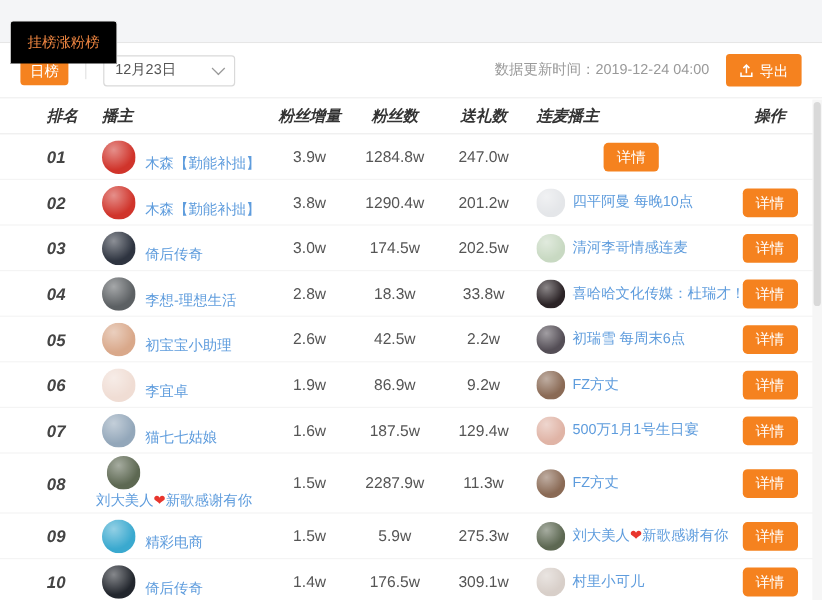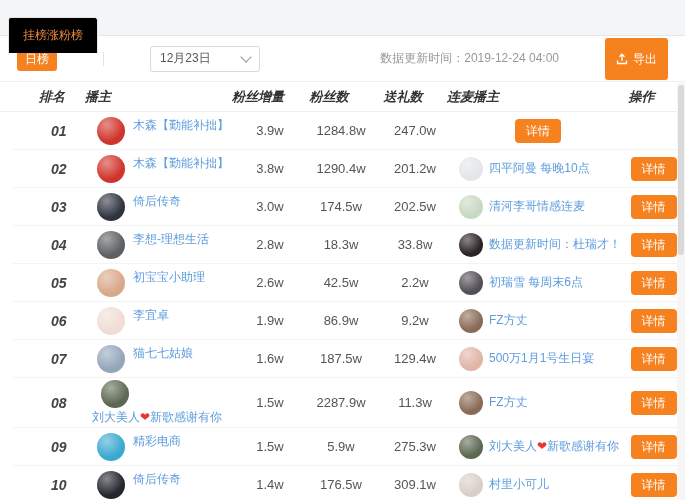--- a/index.html
+++ b/index.html
@@ -9,50 +9,50 @@
 
   
   .tabbar{height:36px;background:#f4f5f7;border-bottom:1px solid #e6e6e6;
           display:flex;align-items:flex-end;padding-left:8px;box-sizing:border-box;}
   .tab{background:#000000;color:#ee8540;font-size:12px;padding:9px 14px 9px;
        border:1px solid #e6e6e6;border-bottom:none;border-radius:3px 3px 0 0;
        position:relative;top:18px;cursor:pointer;white-space:nowrap;}
 
   
   .toolbar{display:flex;align-items:center;height:46px;padding:0 17px;
-           border-bottom:1px solid #efefef;box-sizing:border-box;background:#fff;gap:32px;}
+           border-bottom:1px solid #efefef;box-sizing:border-box;background:#fff;}
   .btn{background:#f5821f;color:#fff;border:none;border-radius:3px;font-size:12px;
        cursor:pointer;font-family:inherit;line-height:1;}
   .btn.daily{width:40px;height:25px;}
   .vdiv{width:1px;height:14px;background:#e3e3e3;margin:0 14px;}
   .select{width:110px;height:26px;border:1px solid #d9d9d9;border-radius:3px;
           display:flex;align-items:center;justify-content:space-between;
           padding:0 9px;font-size:12px;color:#555;cursor:pointer;
           box-sizing:border-box;background:#fff;}
   .chev{width:7px;height:7px;border-right:1.5px solid #999;border-bottom:1.5px solid #999;
         transform:rotate(45deg);margin-top:-3px;}
   .spacer{flex:1;}
   .update{font-size:12px;color:#999;margin-right:14px;white-space:nowrap;}
-  .btn.export{height:42px;padding:0 11px;display:inline-flex;align-items:center;gap:5px;}
+  .btn.export{height:27px;padding:0 11px;display:inline-flex;align-items:center;gap:5px;}
   .btn.export svg{display:block;}
 
   
   .thead,.trow{display:grid;
     grid-template-columns:58px 152px 66px 76px 72px 174px 57px;
     align-items:center;padding:0 15px;box-sizing:border-box;}
   .thead{height:30px;font-size:13px;color:#333;font-weight:bold;
          border-bottom:1px solid #ededed;font-style:italic;}
   .h-rank{padding-left:24px;}
   .h-bc{padding-left:12px;}
   .h-ctr{text-align:center;}
   .h-lk{padding-left:8px;}
-  .trow{height:38px;border-bottom:1px solid #f4f4f4;font-size:13px;color:#555;margin-left:12px;}
+  .trow{height:38px;border-bottom:1px solid #f4f4f4;font-size:13px;color:#555;}
   .trow.tall{height:50px;}
   .rank{font-style:italic;font-weight:bold;color:#444;font-size:14px;padding-left:24px;}
-  .cell-bc{display:flex;align-items:flex-start;gap:8px;padding-left:12px;overflow:visible;min-width:0;}
+  .cell-bc{display:flex;align-items:flex-end;gap:8px;padding-left:12px;overflow:visible;min-width:0;}
   .cell-lk{display:flex;align-items:center;gap:6px;padding-left:8px;overflow:visible;min-width:0;}
   .av{width:28px;height:28px;border-radius:50%;flex-shrink:0;background-color:#ccc;
       background-image:radial-gradient(circle at 35% 28%,rgba(255,255,255,.45),rgba(255,255,255,0) 62%);}
   .av.sm{width:24px;height:24px;}
   .link{color:#5e9cdd;text-decoration:none;cursor:pointer;font-size:12px;white-space:nowrap;}
   .num{text-align:center;}
   .act{text-align:center;}
   .btn.detail{width:46px;height:24px;border-radius:4px;}
   .stacked{flex-direction:column;align-items:flex-start;gap:1px;padding-left:7px;}
   .stacked .av{margin-left:9px;}
@@ -148,21 +148,21 @@
       <div class="rank">04</div>
       <div class="cell-bc">
         <span class="av" style="background-color: rgb(92, 96, 99);"></span>
         <a class="link">李想-理想生活</a>
       </div>
       <div class="num">2.8w</div>
       <div class="num">18.3w</div>
       <div class="num">33.8w</div>
       <div class="cell-lk">
         <span class="av sm" style="background-color: rgb(43, 35, 38);"></span>
-        <a class="link">数据更新时间：杜瑞才！</a>
+        <a class="link">喜哈哈文化传媒：杜瑞才！</a>
       </div>
       <div class="act"><button class="btn detail">详情</button></div>
     </div>
 
     <div class="trow">
       <div class="rank">05</div>
       <div class="cell-bc">
         <span class="av" style="background-color: rgb(217, 168, 138);"></span>
         <a class="link">初宝宝小助理</a>
       </div>

